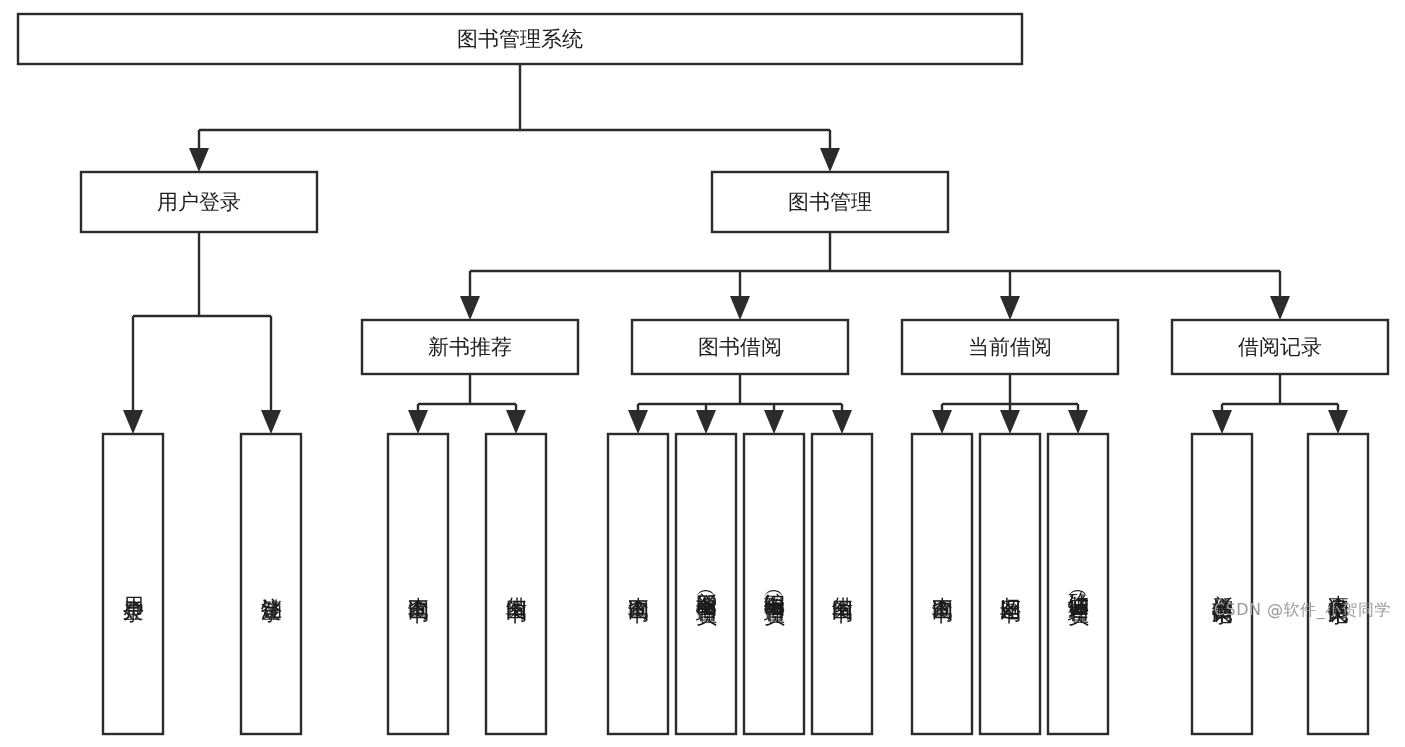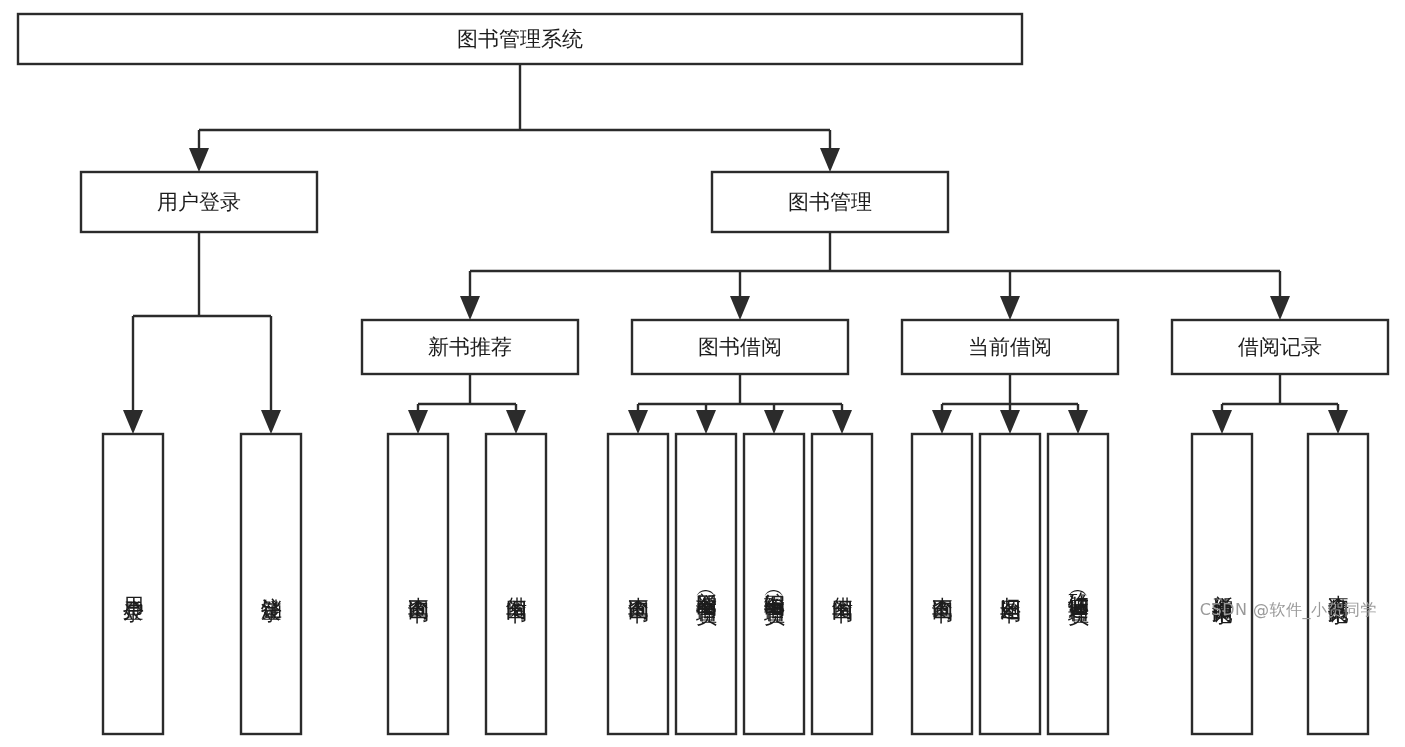--- a/index.html
+++ b/index.html
@@ -59,21 +59,21 @@
     font-family: "DejaVu Sans", "Liberation Sans", sans-serif;
     font-size: 21px;
     line-height: 1.0;
     color: #1c1c1c;
     letter-spacing: 2px;
     white-space: nowrap;
     pointer-events: none;
   }
   .watermark {
     position: absolute;
-    right: 28px;
+    right: 14px;
     bottom: 6px;
     font-family: "DejaVu Sans", "Liberation Sans", sans-serif;
     font-size: 16px;
     color: #9a9a9a;
     letter-spacing: 0.5px;
     white-space: nowrap;
   }
 </style>
 </head>
 <body>

